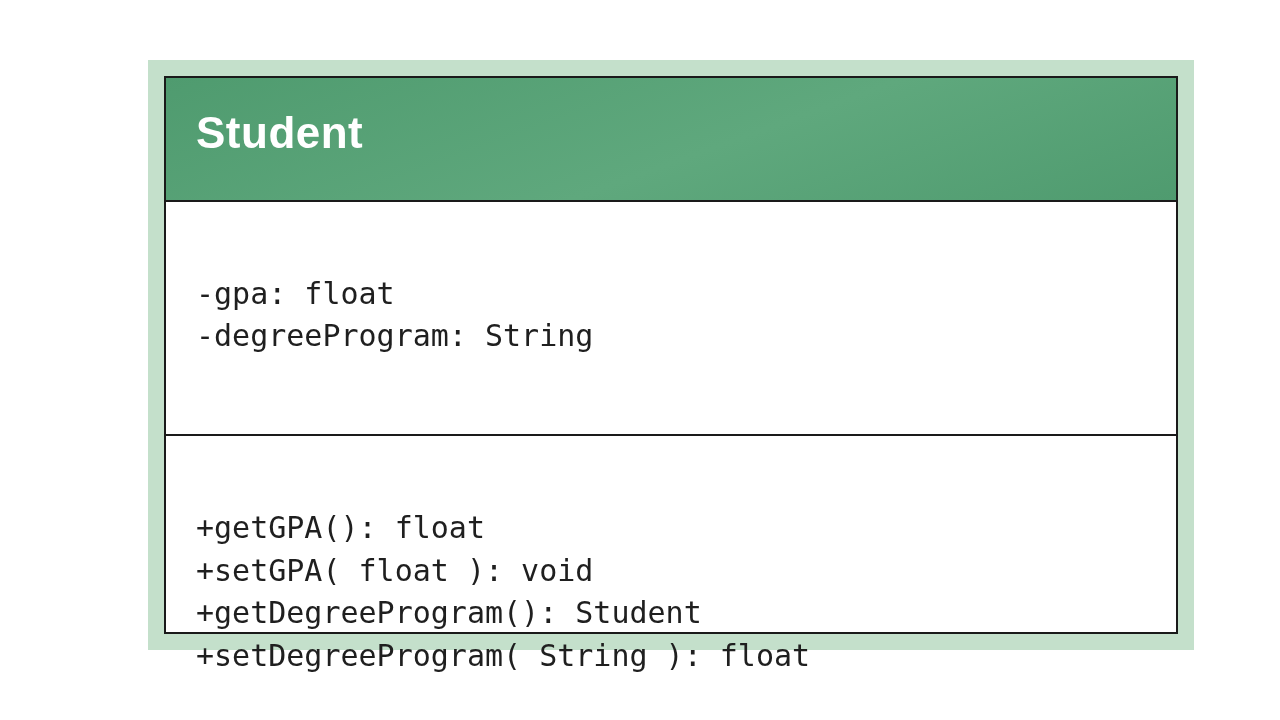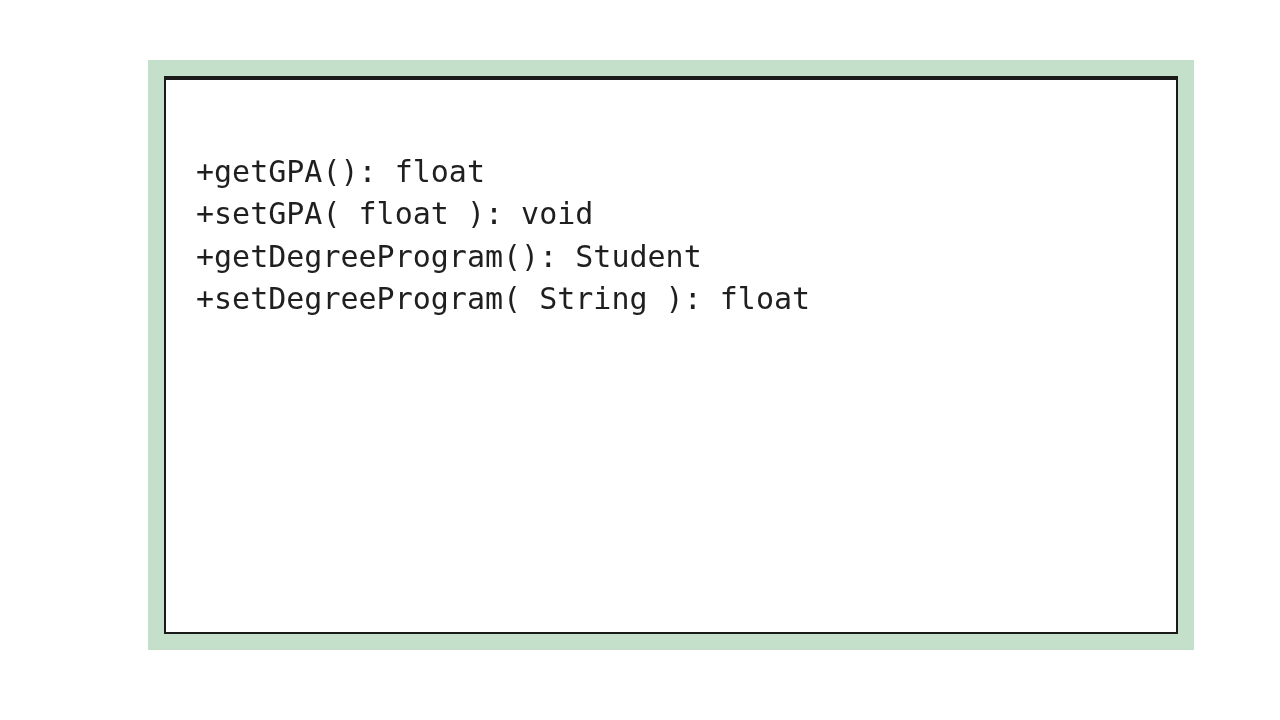--- a/index.html
+++ b/index.html
@@ -58,21 +58,28 @@
     width: 100%;
   }
 </style>
 </head>
 <body>
 
 <div class="canvas">
   <div class="uml-outer">
     <div class="uml-box">
 
+      <div class="uml-header">
+        <div class="uml-title">Student</div>
+      </div>
 
+      <div class="uml-section">
+<span>-gpa: float</span>
+<span>-degreeProgram: String</span>
+      </div>
 
       <div class="uml-divider"></div>
 
       <div class="uml-section">
 <span>+getGPA(): float</span>
 <span>+setGPA( float ): void</span>
 <span>+getDegreeProgram(): Student</span>
 <span>+setDegreeProgram( String ): float</span>
       </div>
 

